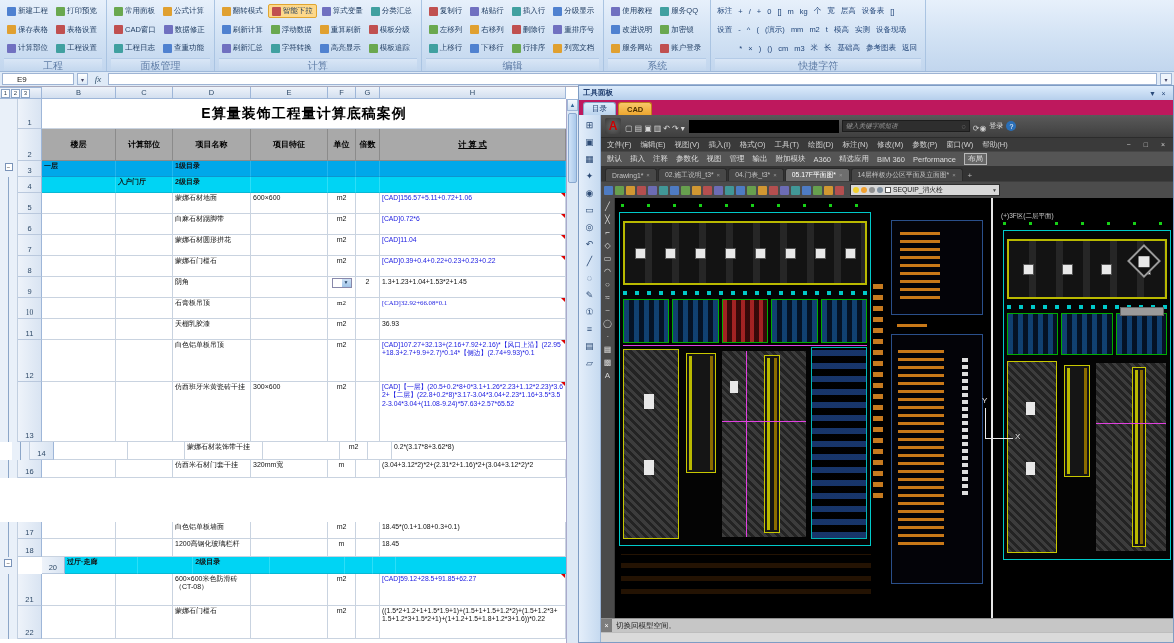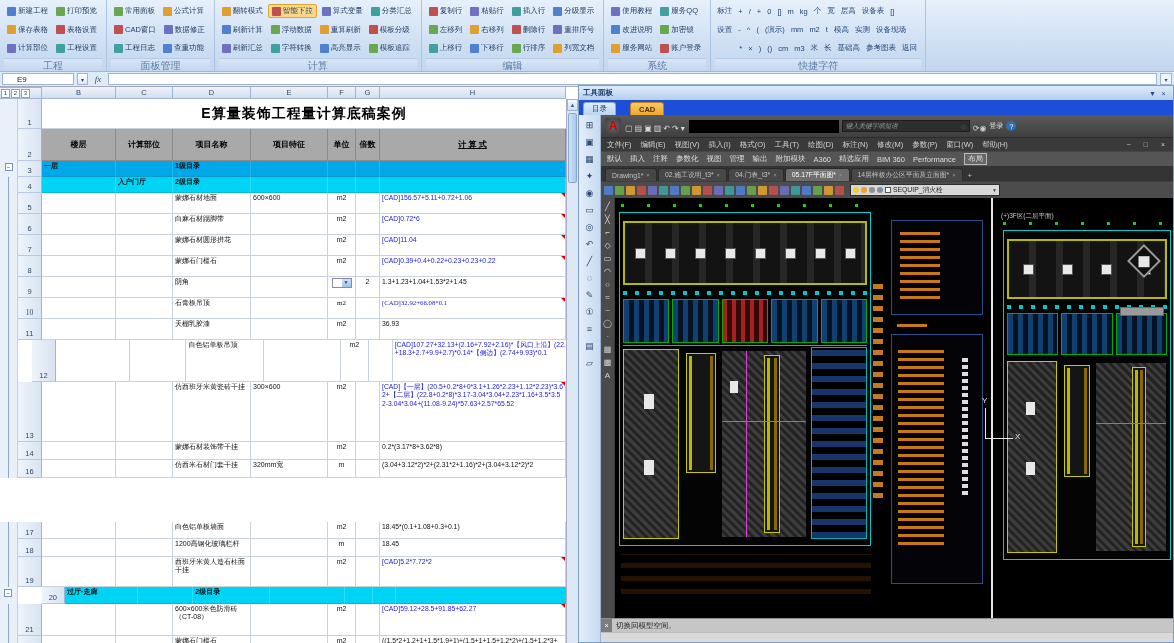--- a/index.html
+++ b/index.html
@@ -74,21 +74,21 @@
            font-size:6px;color:#369;display:flex;align-items:center;justify-content:center;}
   .sbthumb{margin:2px 1px;height:70px;background:linear-gradient(90deg,#cfe2f8,#a9c8ea);border:1px solid #89a8cf;border-radius:2px;}
 
   
   #panel{position:absolute;left:578px;top:85px;width:596px;height:558px;background:#c8dcf1;
          border:1px solid #7e9cc4;display:flex;flex-direction:column;}
   #ptitle{height:14px;background:linear-gradient(#dcebfb,#b6cfec);display:flex;align-items:center;padding:0 4px;}
   #ptitle .t{font-size:7.5px;font-weight:bold;color:#1f3d6e;}
   #ptitle .sp{flex:1;}
   .pbtn{width:11px;height:10px;font-size:7px;color:#274;display:flex;align-items:center;justify-content:center;color:#2a4a7a;cursor:default;}
-  #ptabs{height:15px;display:flex;align-items:flex-end;padding-left:4px;gap:14px;background:#1d4ed8;}
+  #ptabs{height:15px;display:flex;align-items:flex-end;padding-left:4px;gap:2px;background:#be185d;}
   .ptab{height:13px;padding:0 8px;font-size:7.5px;display:flex;align-items:center;border:1px solid #8aa6c9;
         border-bottom:none;border-radius:3px 3px 0 0;background:linear-gradient(#dcecfb,#bcd4ee);color:#1f3d6e;}
   .ptab.active{background:linear-gradient(#f8c868,#eda62f);border-color:#c07f1a;color:#4a2f00;font-weight:bold;}
   #pbody{flex:1;display:flex;min-height:0;}
   #ptools{width:22px;background:linear-gradient(90deg,#e4eefa,#c6daf0);border-right:1px solid #9ab4d6;
           display:flex;flex-direction:column;align-items:center;padding-top:2px;gap:1px;overflow:hidden;}
   .ptool{width:18px;height:16px;border-radius:2px;font-size:9px;color:#2c4a74;display:flex;align-items:center;justify-content:center;}
 
   #acad{flex:1;display:flex;flex-direction:column;min-width:0;background:#444;}
   #acad-title{height:22px;background:linear-gradient(#5a5a5a,#3f3f3f);display:flex;align-items:center;gap:3px;padding:0 4px;}
@@ -677,21 +677,21 @@
           <div class="cell cw-d">天棚乳胶漆</div>
           <div class="cell cw-e"></div>
           <div class="cell cw-f">m2</div>
           <div class="cell cw-g2"></div>
           <div class="cell cw-h fcell"><span class="fdark">36.93</span></div>
         </div>
         <div class="srow" style="height: 42px;">
           <div class="gut line">
             <span class="gdot">·</span>
           </div>
-          <div class="rn" style="height: 42px; margin-left: 14px;">12</div>
+          <div class="rn" style="height: 42px;">12</div>
           <div class="cell cw-b"></div>
           <div class="cell cw-c"></div>
           <div class="cell cw-d">白色铝单板吊顶</div>
           <div class="cell cw-e"></div>
           <div class="cell cw-f">m2</div>
           <div class="cell cw-g2"></div>
           <div class="cell cw-h fcell"><span class="fblue">[CAD]</span><span class="fblue">107.27+32.13+(2.16+7.92+2.16)*【风口上沿】(22.95+18.3+2.7+9.9+2.7)*0.14*【侧边】(2.74+9.93)*0.1</span><span class="cmark"></span></div>
         </div>
         <div class="srow" style="height: 60px;">
           <div class="gut line">
@@ -699,21 +699,21 @@
           </div>
           <div class="rn" style="height: 60px;">13</div>
           <div class="cell cw-b"></div>
           <div class="cell cw-c"></div>
           <div class="cell cw-d">仿西班牙米黄瓷砖干挂</div>
           <div class="cell cw-e">300×600</div>
           <div class="cell cw-f">m2</div>
           <div class="cell cw-g2"></div>
           <div class="cell cw-h fcell"><span class="fblue">[CAD]</span><span class="fblue">【一层】(20.5+0.2*8+0*3.1+1.26*2.23+1.12*2.23)*3.62+【二层】(22.8+0.2*8)*3.17-3.04*3.04+2.23*1.16+3.5*3.52-3.04*3.04+(11.08-9.24)*57.63+2.57*65.52</span><span class="cmark"></span></div>
         </div>
-        <div class="srow" style="height: 18px;">
+        <div class="srow" style="height: 18px; justify-content: flex-end;">
           <div class="gut line">
             <span class="gdot">·</span>
           </div>
           <div class="rn" style="height: 18px;">14</div>
           <div class="cell cw-b"></div>
           <div class="cell cw-c"></div>
           <div class="cell cw-d">蒙娜石材装饰带干挂</div>
           <div class="cell cw-e"></div>
           <div class="cell cw-f">m2</div>
           <div class="cell cw-g2"></div>
@@ -750,33 +750,20 @@
             <span class="gdot">·</span>
           </div>
           <div class="rn" style="height: 18px;">18</div>
           <div class="cell cw-b"></div>
           <div class="cell cw-c"></div>
           <div class="cell cw-d">1200高钢化玻璃栏杆</div>
           <div class="cell cw-e"></div>
           <div class="cell cw-f">m</div>
           <div class="cell cw-g2"></div>
           <div class="cell cw-h fcell"><span class="fdark">18.45</span></div>
-        </div>
-        <div class="srow" style="height: 30px;">
-          <div class="gut line">
-            <span class="gdot">·</span>
-          </div>
-          <div class="rn" style="height: 30px;">19</div>
-          <div class="cell cw-b"></div>
-          <div class="cell cw-c"></div>
-          <div class="cell cw-d">西班牙米黄人造石柱面干挂</div>
-          <div class="cell cw-e"></div>
-          <div class="cell cw-f">m2</div>
-          <div class="cell cw-g2"></div>
-          <div class="cell cw-h fcell"><span class="fblue">[CAD]</span><span class="fblue">5.2*7.72*2</span><span class="cmark"></span></div>
         </div>
         <div class="srow lv2" style="height: 17px;">
           <div class="gut">
             <span class="gbox">−</span>
           </div>
           <div class="rn" style="height: 17px; margin-left: 24px;">20</div>
           <div class="cell cw-b">过厅·走廊</div>
           <div class="cell cw-c"></div>
           <div class="cell cw-d">2级目录</div>
           <div class="cell cw-e"></div>

